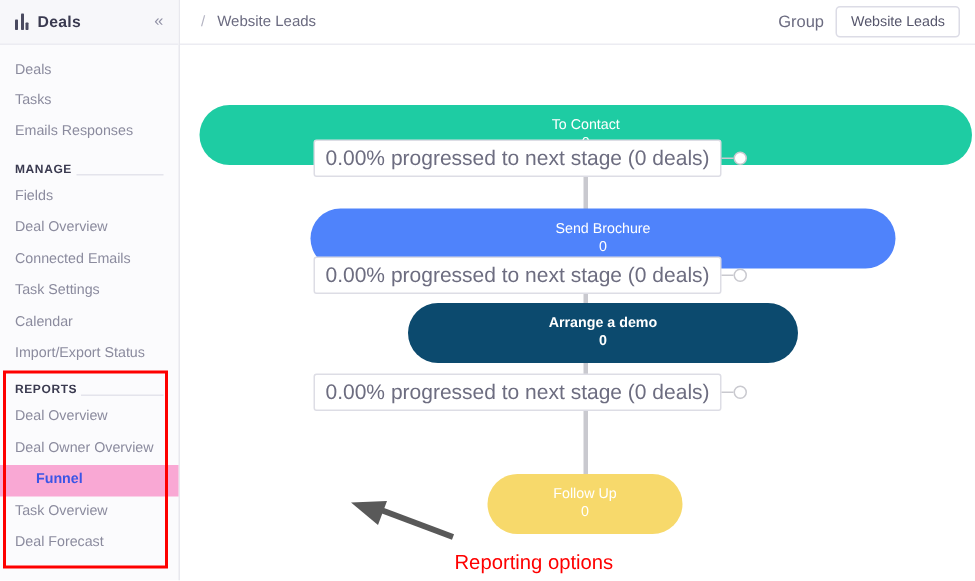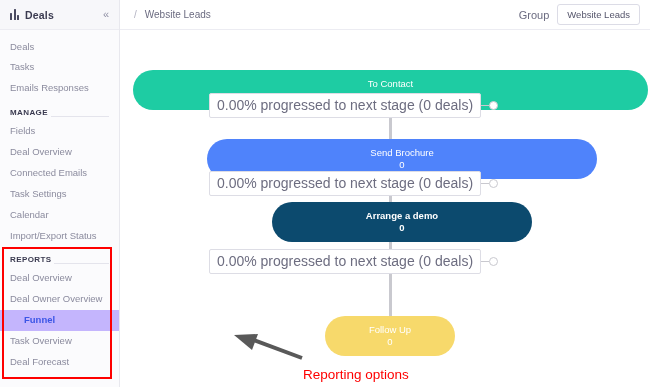--- a/index.html
+++ b/index.html
@@ -42,21 +42,21 @@
     font-size: 11px; color: #9090a5; line-height: 1; cursor: pointer;
   }
 
   .sb-scroll { padding-top: 6px; }
   .sb-item {
     font-size: 9.5px; color: #8b8b9e;
     padding: 4.5px 10px; line-height: 1.25;
     white-space: nowrap; cursor: pointer;
   }
   .sb-item.active {
-    background: #c4b5fd; color: #3b55e6; font-weight: bold; padding-left: 24px;
+    background: #f9a8d4; color: #3b55e6; font-weight: bold; padding-left: 24px;
   }
   .sb-section {
     display: flex; align-items: flex-end; gap: 3px;
     padding: 9px 10px 4px 10px;
   }
   .sb-section .lbl {
     font-size: 8px; font-weight: bold; color: #3a3a50; letter-spacing: .4px;
     white-space: nowrap;
   }
   .sb-section .rule { flex: 1; height: 1px; background: #e4e4ec; }

